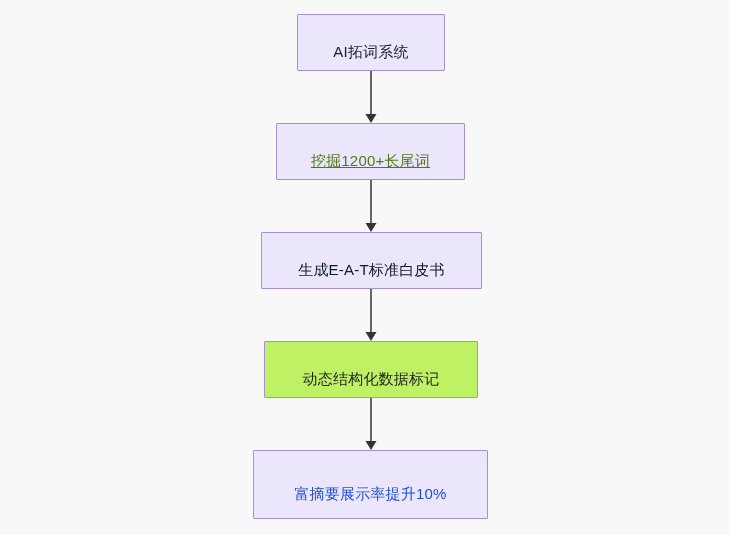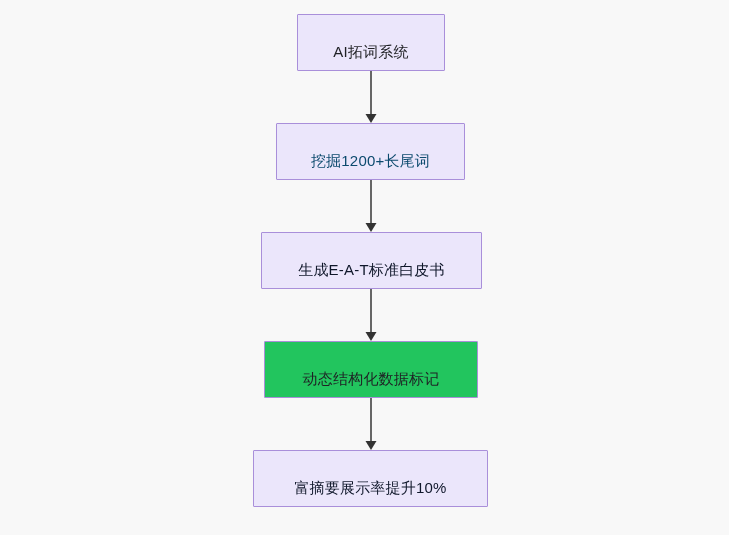--- a/index.html
+++ b/index.html
@@ -71,27 +71,27 @@
         <polygon points="365.5,332 376.5,332 371,341" fill="#333333"></polygon>
         <line x1="371" y1="398" x2="371" y2="441" stroke="#666666" stroke-width="2"></line>
         <polygon points="365.5,441 376.5,441 371,450" fill="#333333"></polygon>
       </g>
   </svg>
 
   <div id="nodes-group">
       <div class="node" style="left: 297px; top: 14px; width: 148px; height: 57px; background: rgb(235, 230, 251); border-color: rgb(169, 143, 218); color: rgb(31, 32, 36);">
         <span class="node-label">AI拓词系统</span>
       </div>
-      <div class="node" style="left: 276px; top: 123px; width: 189px; height: 57px; background: rgb(235, 230, 251); border-color: rgb(169, 143, 218); color: #0c4a6e;">
+      <div class="node" style="left: 276px; top: 123px; width: 189px; height: 57px; background: rgb(235, 230, 251); border-color: rgb(169, 143, 218); color: #4d7c0f; text-decoration: underline;">
         <span class="node-label">挖掘1200+长尾词</span>
       </div>
       <div class="node" style="left: 261px; top: 232px; width: 221px; height: 57px; background: rgb(235, 230, 251); border-color: rgb(169, 143, 218); color: #0f172a;">
         <span class="node-label">生成E-A-T标准白皮书</span>
       </div>
-      <div class="node" style="left: 264px; top: 341px; width: 214px; height: 57px; background: #22c55e; border-color: rgb(169, 143, 218); color: rgb(31, 32, 36);">
+      <div class="node" style="left: 264px; top: 341px; width: 214px; height: 57px; background: #bef264; border-color: rgb(169, 143, 218); color: rgb(31, 32, 36);">
         <span class="node-label">动态结构化数据标记</span>
       </div>
-      <div class="node" style="left: 253px; top: 450px; width: 235px; height: 57px; background: rgb(235, 230, 251); border-color: rgb(169, 143, 218); color: #0f172a;">
+      <div class="node" style="left: 253px; top: 450px; width: 235px; height: 69px; background: rgb(235, 230, 251); border-color: rgb(169, 143, 218); color: #1d4ed8;">
         <span class="node-label">富摘要展示率提升10%</span>
       </div>
     </div>
 
 </div>
 
 </body></html>

